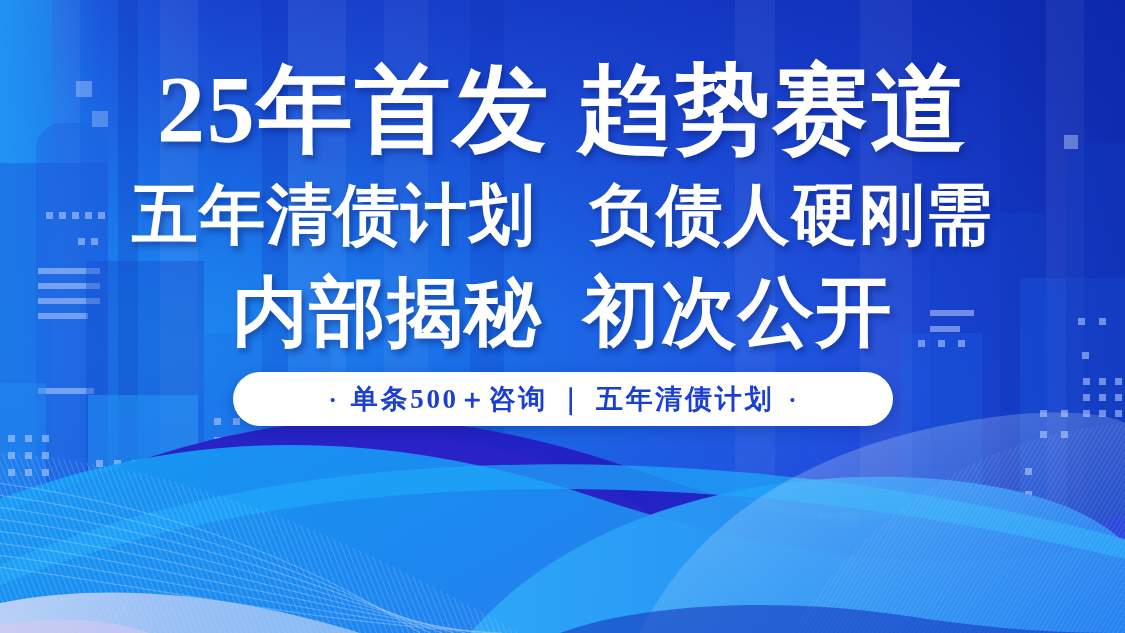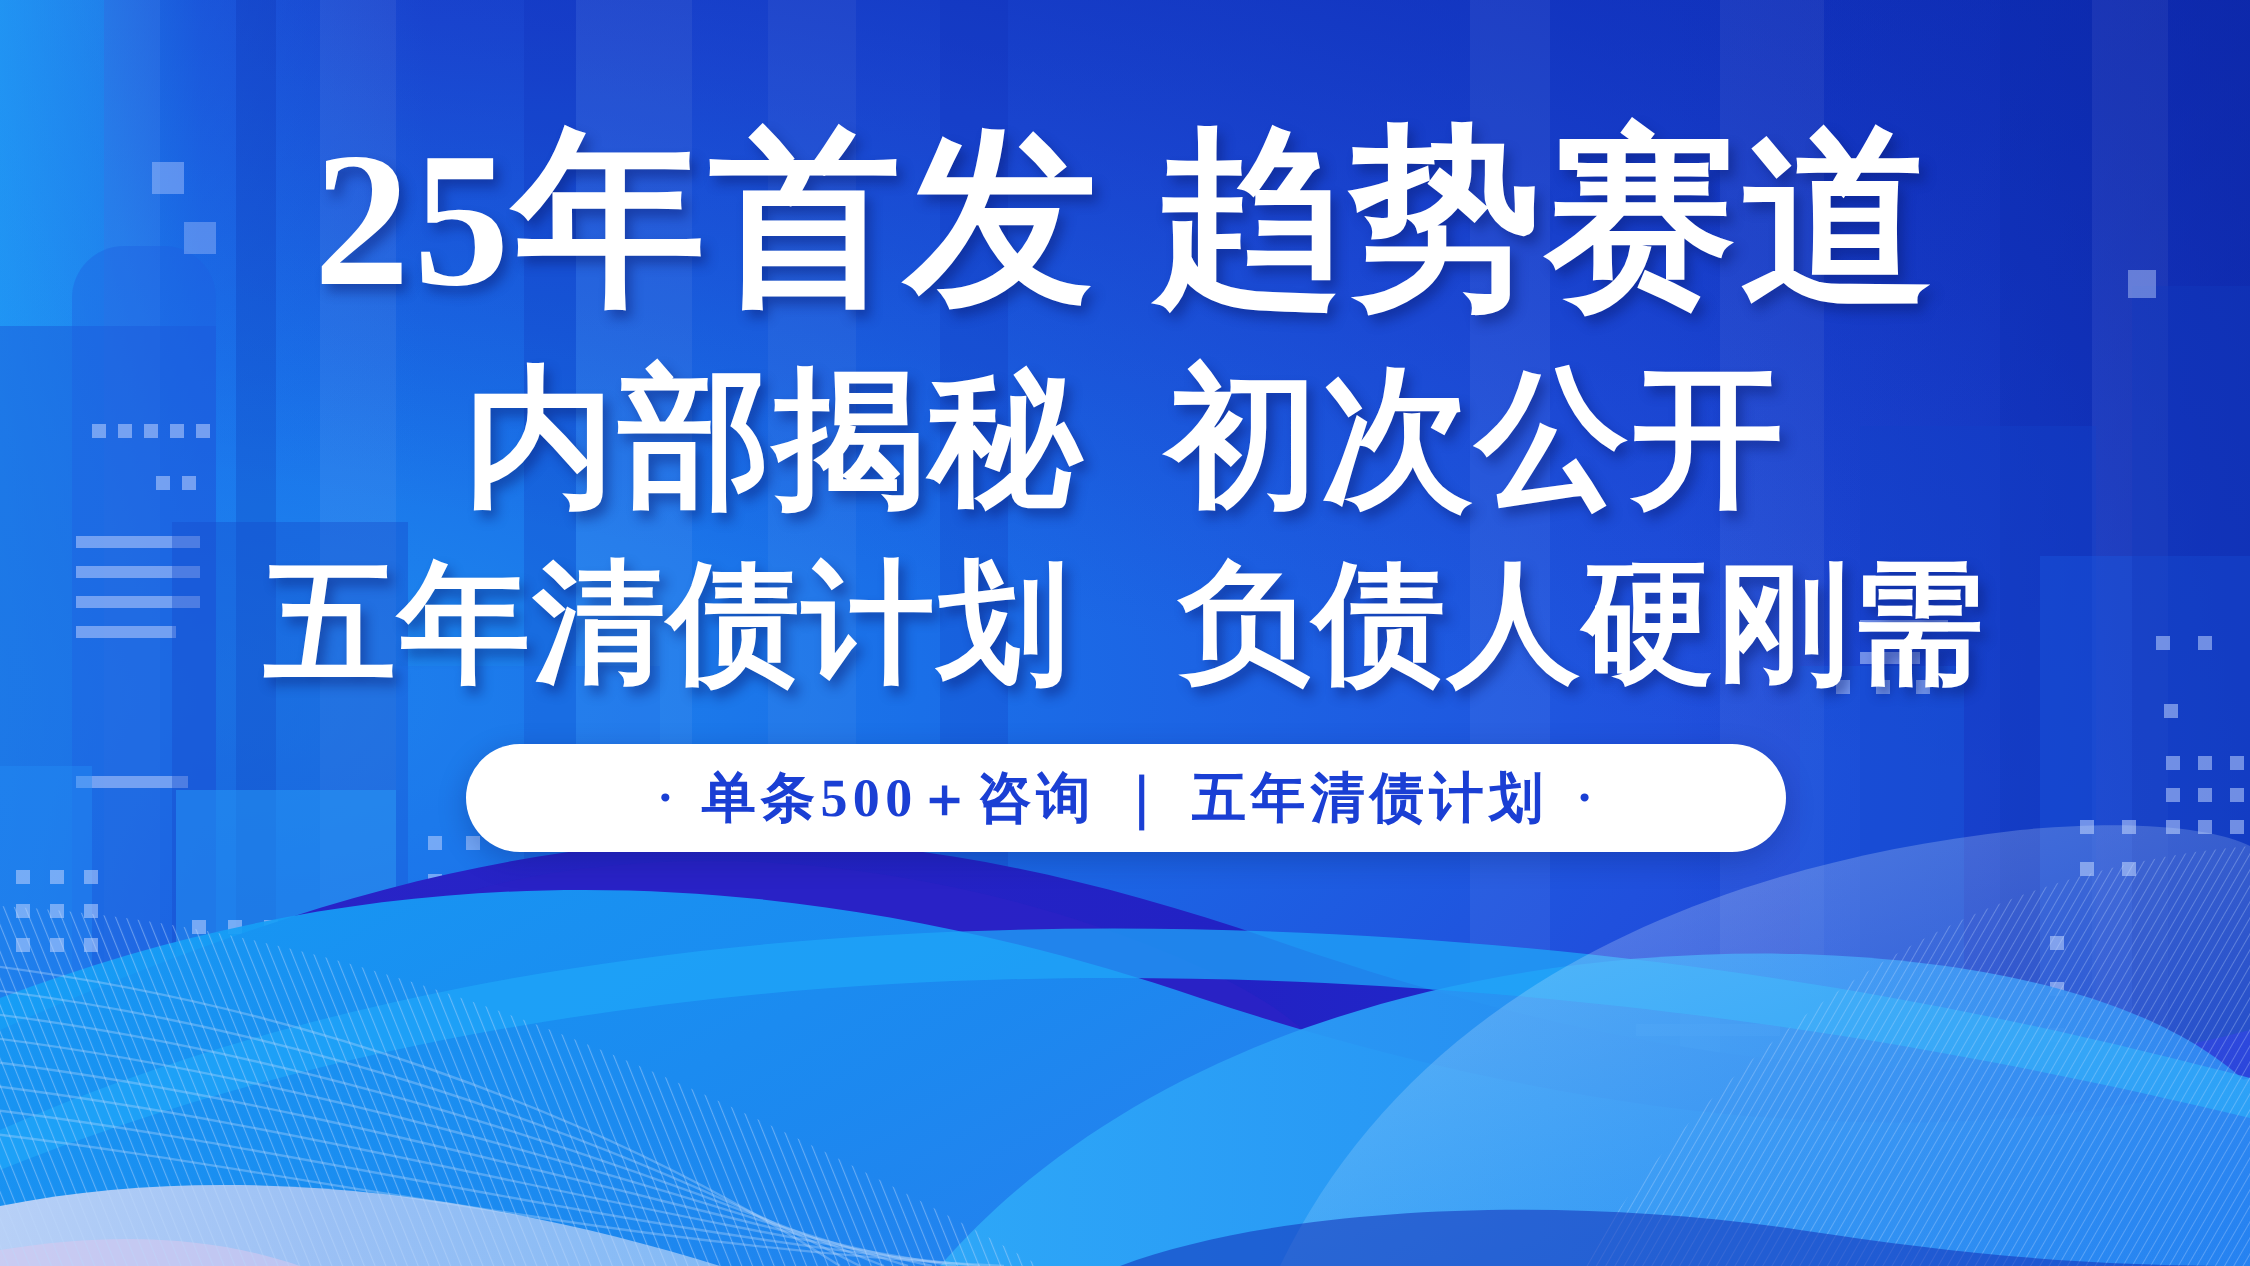--- a/index.html
+++ b/index.html
@@ -335,22 +335,22 @@
         <path d="M-20,250 C140,268 300,312 490,330"></path>
         <path d="M-20,262 C140,280 300,320 502,330"></path>
       </g>
 
       <path d="M560,330 C640,300 780,294 900,312 C980,324 1040,330 1125,330 Z" fill="#1430b8" opacity="0.55"></path>
     </svg>
   </div>
 
   <div id="headlines">
     <div class="line" id="line1">25年首发 趋势赛道</div>
+    <div class="line" id="line3">五年清债计划   负债人硬刚需</div>
     <div class="line" id="line2">内部揭秘  初次公开</div>
-    <div class="line" id="line3">五年清债计划   负债人硬刚需</div>
 
     <div id="pill">
       <span class="pdot">·</span>
       <span class="ptext">单条500＋咨询 ｜ 五年清债计划</span>
       <span class="pdot">·</span>
     </div>
   </div>
 
 </div>
 

